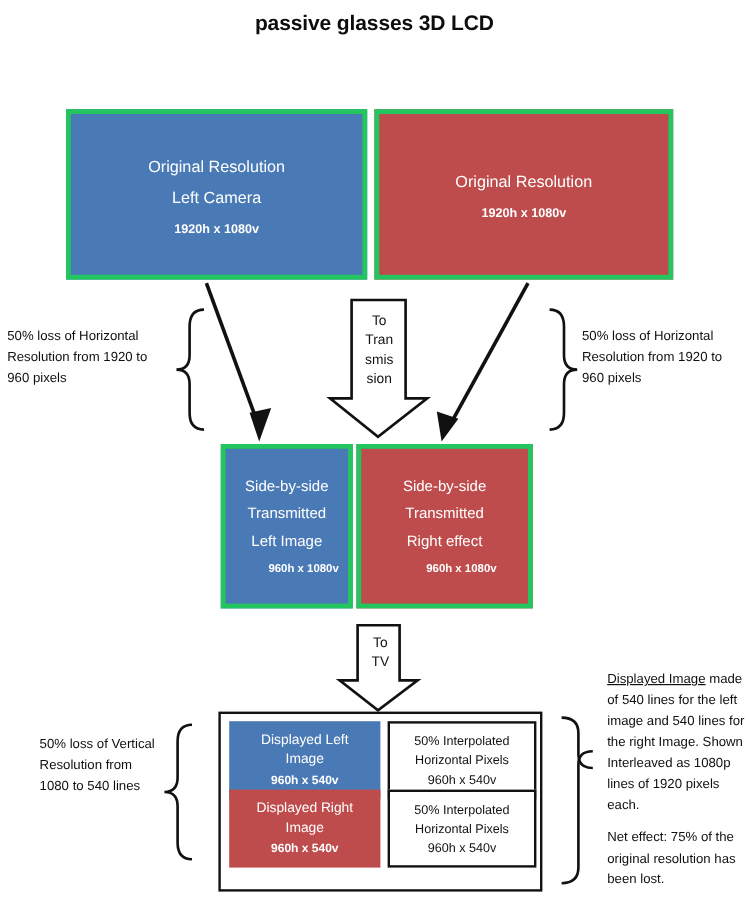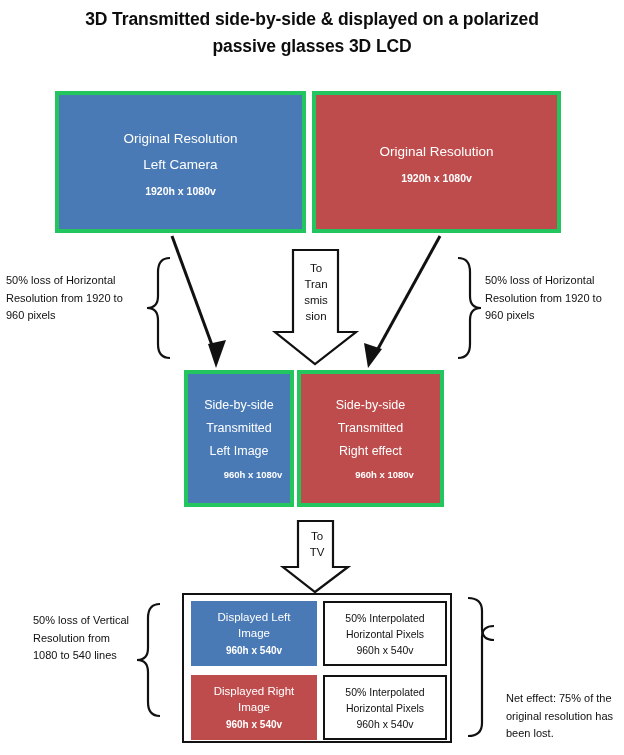--- a/index.html
+++ b/index.html
@@ -82,21 +82,21 @@
   }
   .disp-row {
     position: absolute;
     left: 7px;
     width: 256px;
     height: 65px;
     display: flex;
     gap: 6px;
   }
   #disp-row-left  { top: 6px; }
-  #disp-row-right { top: 80px; align-items: center; }
+  #disp-row-right { top: 63px; align-items: center; }
 
   .disp-color {
     box-sizing: border-box;
     width: 126px;
     height: 65px;
     color: #ffffff;
     display: flex;
     flex-direction: column;
     align-items: center;
     justify-content: center;
@@ -157,21 +157,20 @@
     height: 755px;
     pointer-events: none;
   }
 </style>
 </head>
 <body>
 
 <div id="canvas">
 
   <div id="title" class="abs">
-    <span>3D Transmitted side-by-side &amp; displayed on a polarized</span>
     <span class="line2">passive glasses 3D LCD</span>
   </div>
 
   <div id="box-left-camera" class="abs resbox" style="background:#4a7ab5;">
     <div class="big">Original Resolution</div>
     <div class="big">Left Camera</div>
     <div class="small">1920h x 1080v</div>
   </div>
 
   <div id="box-right-camera" class="abs resbox" style="background:#bf4c4c;">
@@ -264,16 +263,19 @@
     <div>To</div>
     <div>TV</div>
   </div>
 
   <div id="note-left-top" class="abs note">50% loss of Horizontal Resolution from 1920 to 960 pixels</div>
 
   <div id="note-right-top" class="abs note">50% loss of Horizontal Resolution from 1920 to 960 pixels</div>
 
   <div id="note-left-bot" class="abs note">50% loss of Vertical Resolution from 1080 to 540 lines</div>
 
+  <div id="note-right-bot" class="abs note">
+    <span class="u">Displayed Image</span><span> made of 540 lines for the left image and 540 lines for the right Image. Shown Interleaved as 1080p lines of 1920 pixels each.</span>
+  </div>
 
   <div id="note-right-bot2" class="abs note">Net effect: 75% of the original resolution has been lost.</div>
 
 </div>
 
 </body></html>

